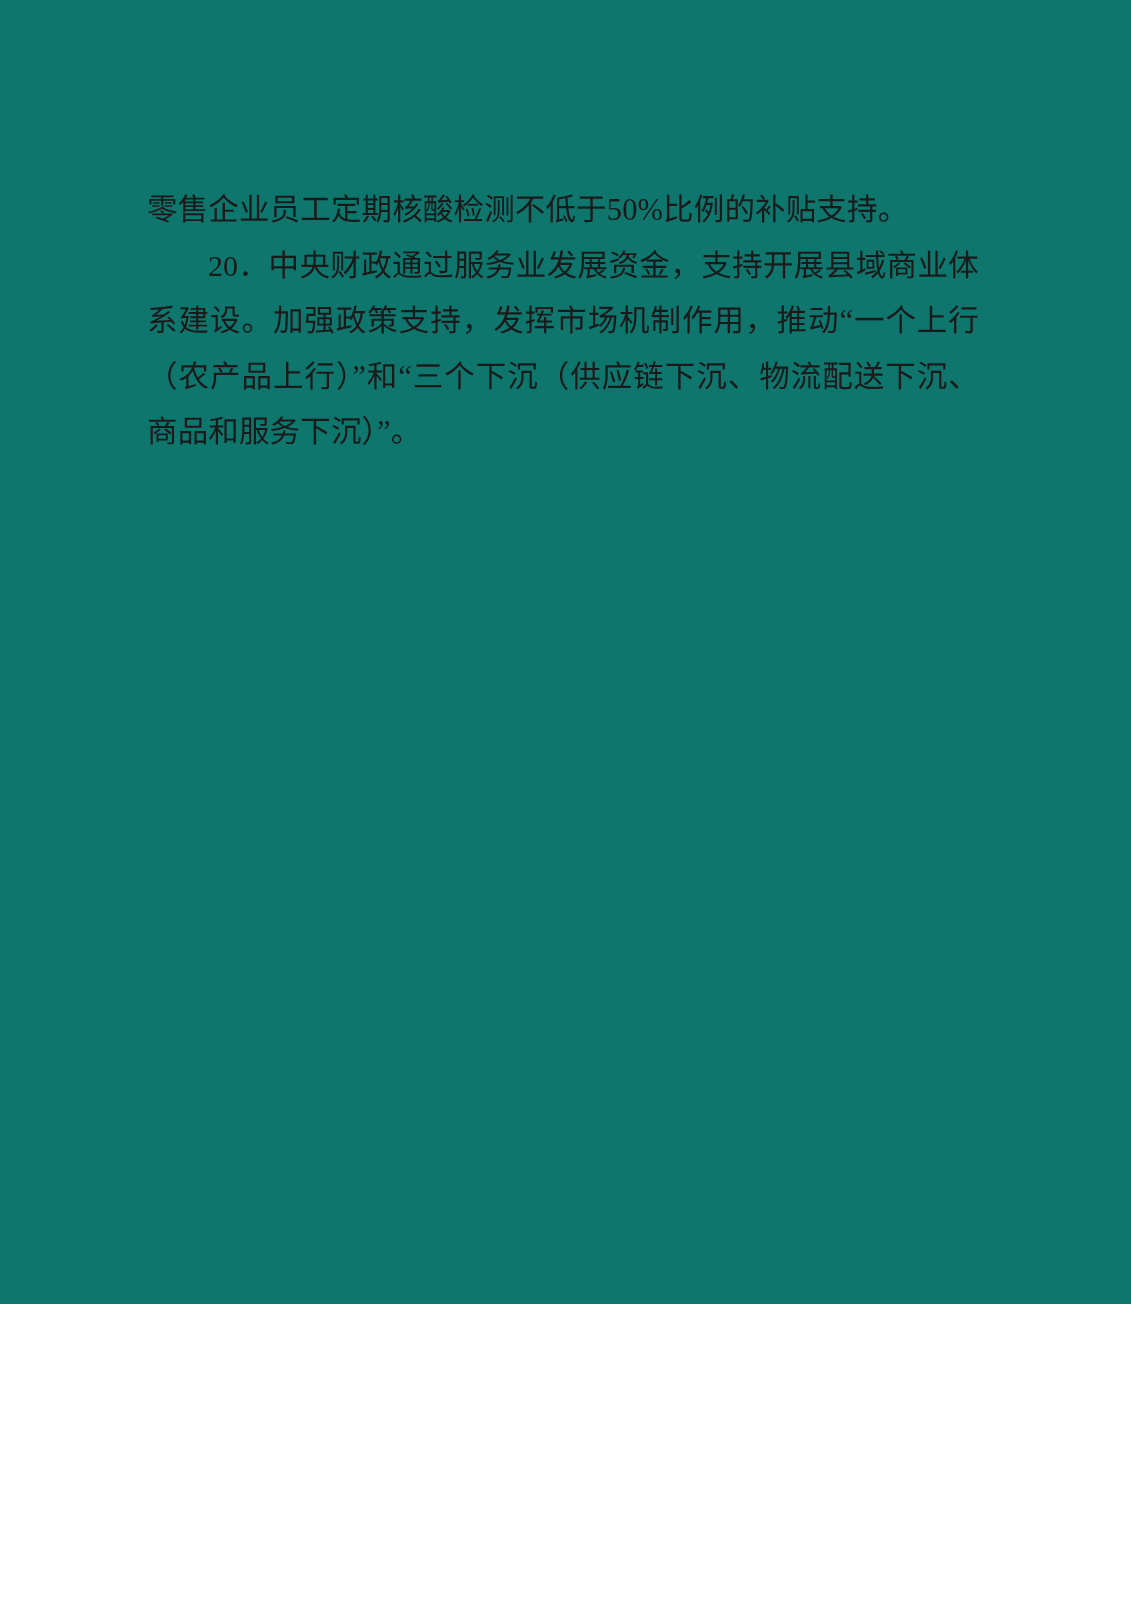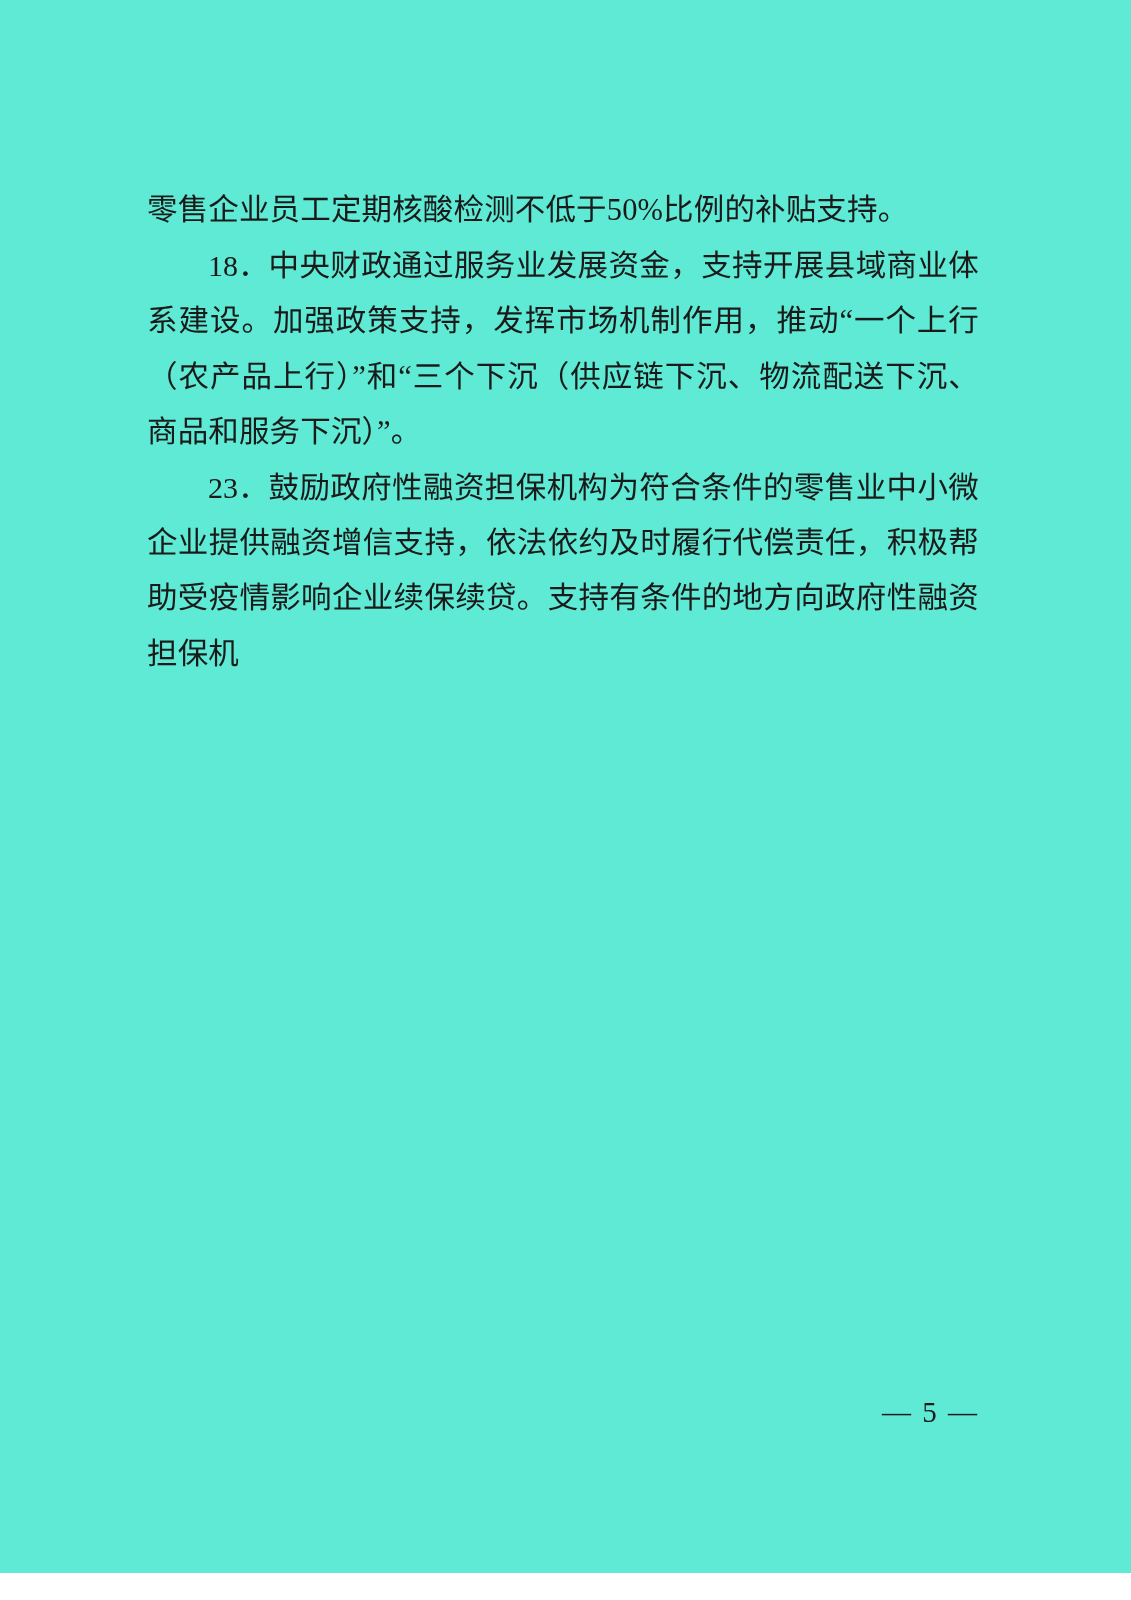--- a/index.html
+++ b/index.html
@@ -4,22 +4,22 @@
 <title>政策文件 第5页</title>
 <style>
   html, body {
     margin: 0;
     padding: 0;
     background: #ffffff;
   }
   .page {
     position: relative;
     width: 1131px;
-    height: 1573px;
-    background: #5eead4;
+    height: 1304px;
+    background: #0f766e;
     overflow: hidden;
     font-family: "Liberation Serif", "DejaVu Serif", serif;
     color: #1a1a1a;
   }
   .text-column {
     position: absolute;
     left: 147px;
     top: 183px;
     width: 832px;
   }
@@ -56,24 +56,23 @@
 </style>
 </head>
 <body>
 
 <div class="page">
 
   <div class="text-column">
 
     <p class="para">零售企业员工定期核酸检测不低于50%比例的补贴支持。</p>
 
-    <p class="para indent"><span class="num">18．</span><span>中央财政通过服务业发展资金，支持开展县域商业体系建设。加强政策支持，发挥市场机制作用，推动“一个上行（农产品上行）”和“三个下沉（供应链下沉、物流配送下沉、商品和服务下沉）”。</span></p>
+    <p class="para indent"><span class="num">20．</span><span>中央财政通过服务业发展资金，支持开展县域商业体系建设。加强政策支持，发挥市场机制作用，推动“一个上行（农产品上行）”和“三个下沉（供应链下沉、物流配送下沉、商品和服务下沉）”。</span></p>
 
 
 
 
-    <p class="para indent"><span class="num">23．</span><span>鼓励政府性融资担保机构为符合条件的零售业中小微企业提供融资增信支持，依法依约及时履行代偿责任，积极帮助受疫情影响企业续保续贷。支持有条件的地方向政府性融资担保机</span></p>
 
   </div>
 
   <div class="page-number">— 5 —</div>
 
 </div>
 
 </body></html>

